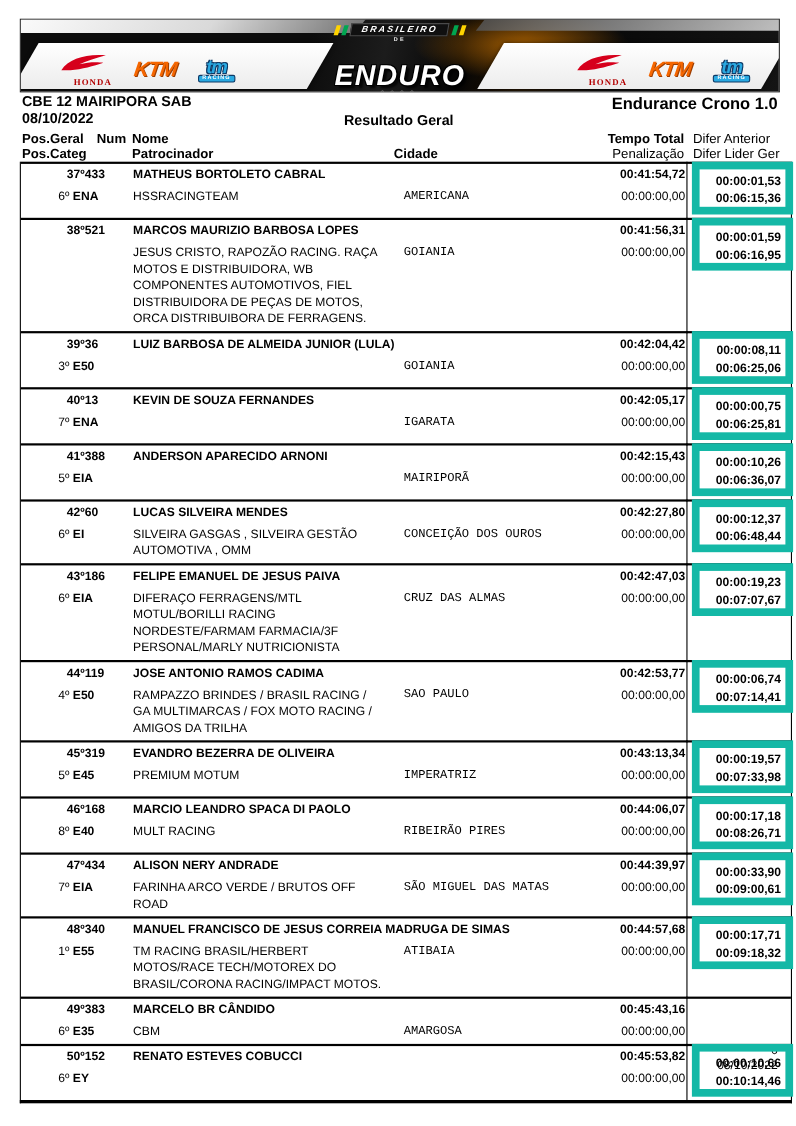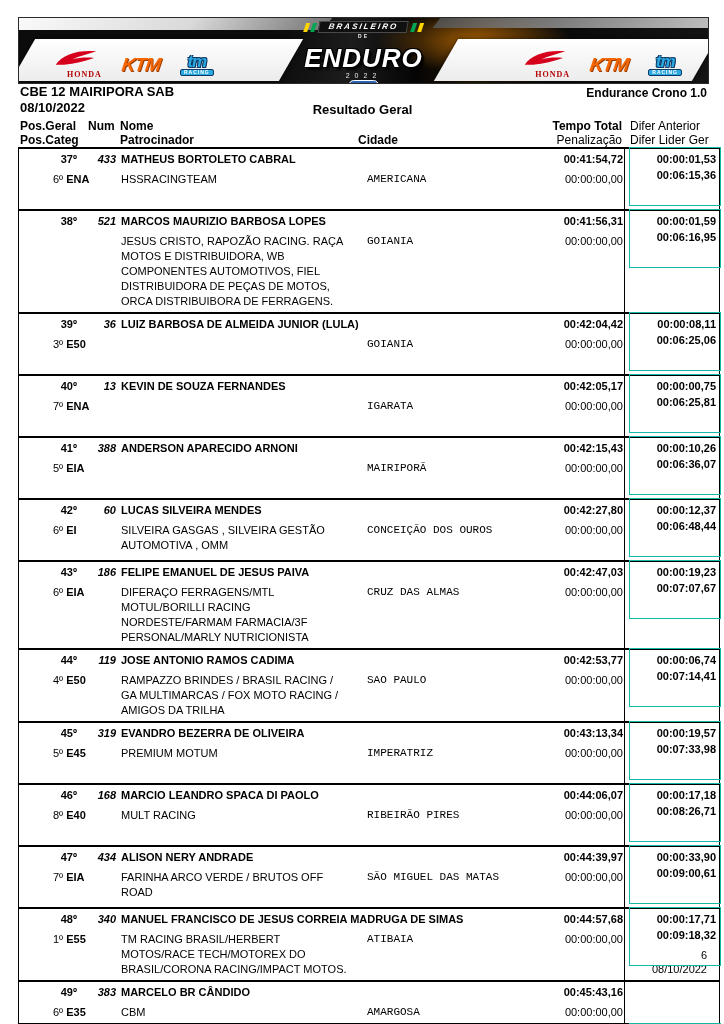--- a/index.html
+++ b/index.html
@@ -35,30 +35,30 @@
   .center-logo{position:absolute;left:50%;top:2px;transform:translateX(-50%);
     display:flex;flex-direction:column;align-items:center;line-height:1;z-index:3;}
   .cl-top{display:flex;align-items:center;gap:3px;margin-top:1px;}
   .cl-bar{width:4px;height:9px;transform:skewX(-18deg);display:inline-block;}
   .cl-bar.green{background:#00a651;}
   .cl-bar.yellow{background:#ffd400;}
   .cl-brasileiro{font-size:8px;font-weight:bold;font-style:italic;color:#fff;background:#101010;
     border:1px solid #4a4a4a;padding:1px 9px;letter-spacing:2px;transform:skewX(-10deg);}
   .cl-de{font-size:5px;font-weight:bold;color:#eee;letter-spacing:2px;margin-top:1px;}
   .cl-enduro{font-size:26px;font-weight:900;font-style:italic;color:#fff;letter-spacing:1px;
-    margin-top:6px;text-shadow:-1px -1px 0 #000,1px -1px 0 #000,-1px 1px 0 #000,1px 1px 0 #000,3px 3px 2px rgba(0,0,0,.85);text-align:right;}
+    margin-top:16px;text-shadow:-1px -1px 0 #000,1px -1px 0 #000,-1px 1px 0 #000,1px 1px 0 #000,3px 3px 2px rgba(0,0,0,.85);text-align:right;}
   .cl-year{font-size:7px;color:#e6e6e6;letter-spacing:5px;margin-top:1px;}
   .cl-cbm{font-size:6px;font-weight:bold;color:#fff;background:linear-gradient(#2b66b8,#123c7a);
     border:1px solid #fff;border-radius:8px;padding:1px 7px;margin-top:1px;}
 
   
   .info{position:absolute;left:18px;top:84px;width:689px;height:34px;font-size:13px;font-weight:bold;}
   .ev-name{position:absolute;left:2px;top:0;}
   .ev-date{position:absolute;left:2px;top:16px;}
-  .ev-system{position:absolute;right:0;top:2px;font-size:12px;}
+  .ev-system{position:absolute;right:0;top:2px;font-size:15px;}
   .ev-report{position:absolute;left:0;right:0;top:18px;text-align:center;}
 
   
   .colheads{position:absolute;left:18px;top:120px;width:706px;height:27px;font-size:12px;line-height:13px;}
   .colheads .b{font-weight:bold;}
   .ch{position:absolute;white-space:nowrap;}
   .ch-posg{left:2px;top:0;}   .ch-num{left:70px;top:0;}  .ch-nome{left:102px;top:0;}
   .ch-posc{left:2px;top:14px;}.ch-patr{left:102px;top:14px;} .ch-cid{left:340px;top:14px;}
   .ch-tempo{left:500px;width:104px;top:0;text-align:right;}
   .ch-pen{left:500px;width:104px;top:14px;text-align:right;}
@@ -66,30 +66,30 @@
 
   
   .rtable{position:absolute;left:18px;top:147px;width:702px;
     border-left:1px solid #000;border-right:1px solid #000;border-bottom:3px solid #000;
     box-sizing:border-box;font-size:11px;}
   .row{position:relative;border-top:2px solid #000;display:grid;
     grid-template-columns:58px 39px 5px 246px 172px 84px 6px 92px;
     grid-template-rows:21px auto;min-height:41px;padding-bottom:3px;box-sizing:border-box;}
   .row::after{content:"";position:absolute;left:605px;top:-2px;bottom:-2px;border-left:1px solid #000;}
   .c-pos{grid-column:1;grid-row:1;text-align:right;font-weight:bold;padding-top:4px;}
-  .c-num{grid-column:2;grid-row:1;text-align:right;font-weight:bold;padding-top:4px;font-style:italic;}
+  .c-num{grid-column:2;grid-row:1;text-align:left;font-weight:bold;padding-top:4px;}
   .c-name{grid-column:4/6;grid-row:1;font-weight:bold;padding-top:4px;white-space:nowrap;}
   .c-cat{grid-column:1/3;grid-row:2;padding-left:34px;line-height:15px;padding-top:2px;white-space:nowrap;}
   .c-cat b{font-weight:bold;}
   .c-sponsor{grid-column:4;grid-row:2;line-height:15px;padding-top:2px;white-space:pre-line;}
   .c-city{grid-column:5;grid-row:2;line-height:15px;padding-top:2px;white-space:nowrap;font-family:Liberation Mono, monospace;}
   .c-tempo1{grid-column:6;grid-row:1;text-align:right;font-weight:bold;padding-top:4px;white-space:nowrap;}
   .c-tempo2{grid-column:6;grid-row:2;text-align:right;line-height:15px;padding-top:2px;white-space:nowrap;}
-  .c-difer{grid-column:8;grid-row:1/3;align-self:start;height:59px;box-sizing:border-box;
-    border:1px solid #14b8a6;margin-top:-2px;z-index:2;background:transparent;}
+  .c-difer{grid-column:8;grid-row:1/3;align-self:start;height:48px;box-sizing:border-box;
+    border:7px solid #14b8a6;margin-top:-2px;z-index:2;background:transparent;}
   .c-difer .d1{padding:5px 4px 0 0;text-align:right;font-weight:bold;}
   .c-difer .d2{padding:4px 4px 0 0;text-align:right;font-weight:bold;}
 
   
   .footer{position:absolute;right:17px;top:948px;text-align:right;font-size:11px;line-height:14px;}
 </style>
 </head>
 <body>
 
 <div class="doc">

